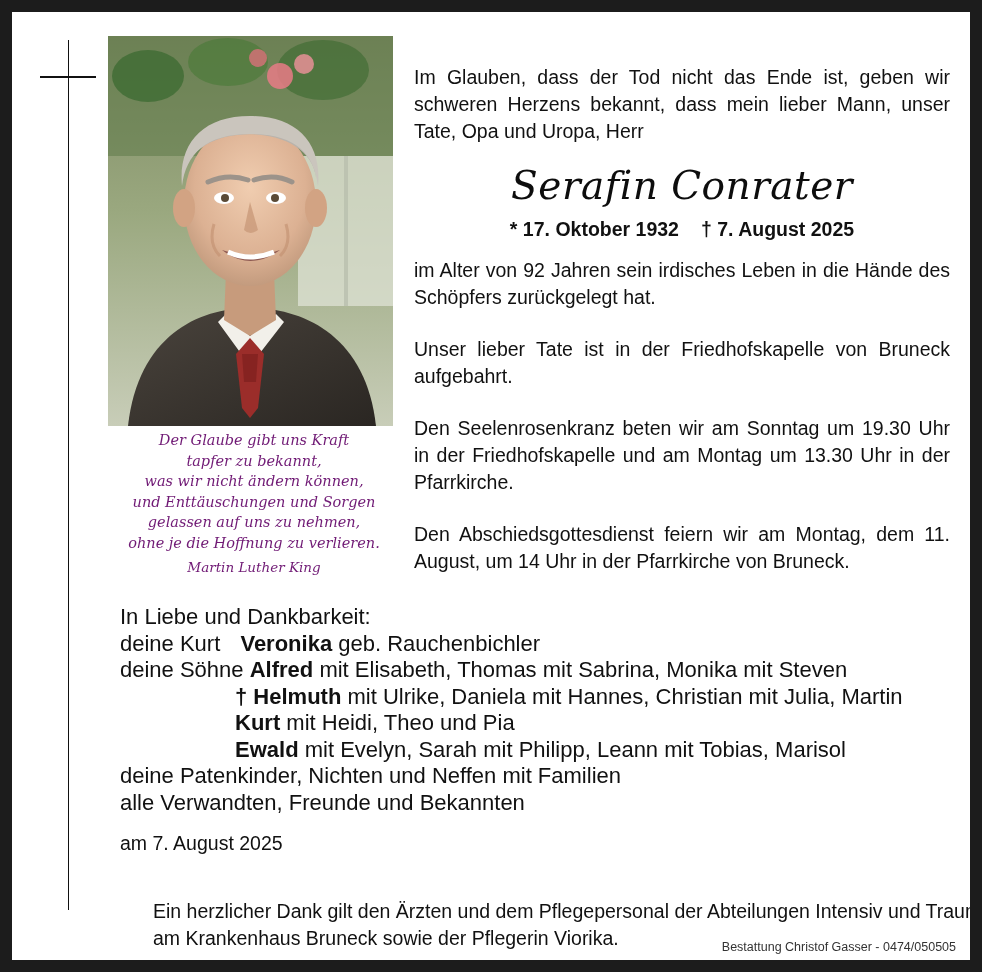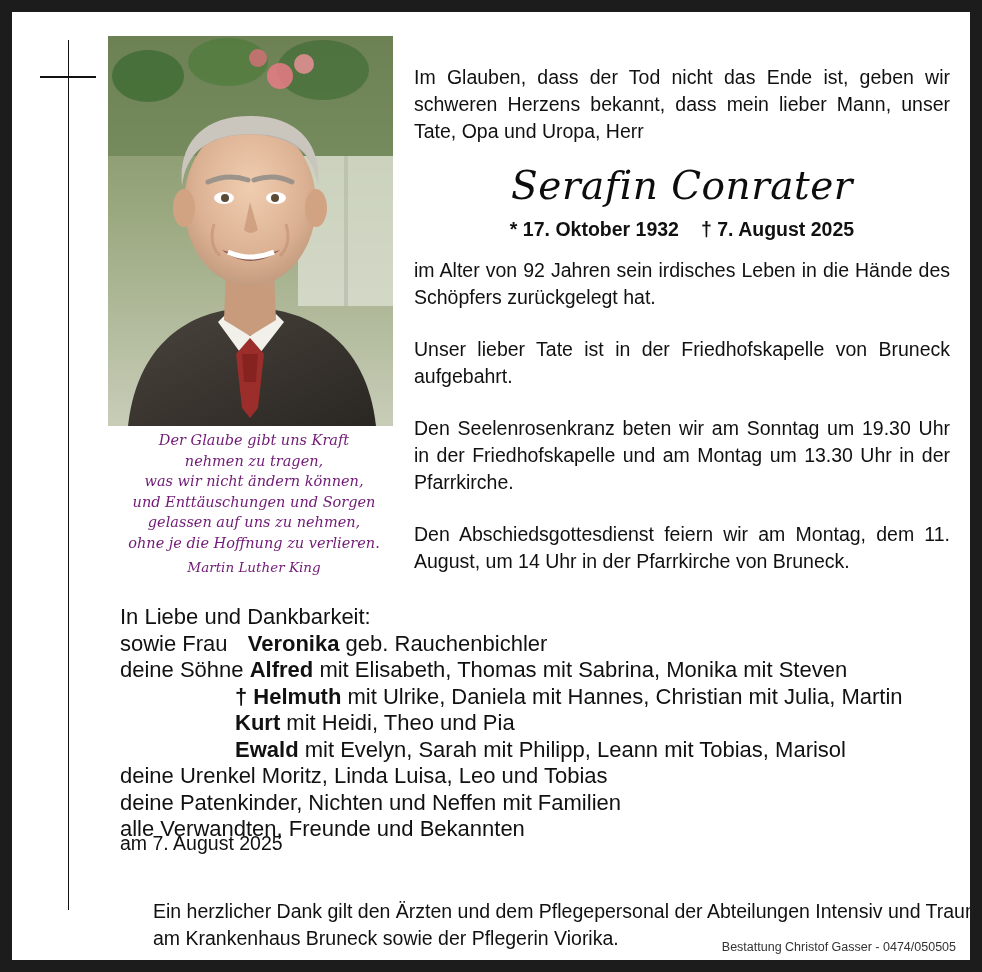--- a/index.html
+++ b/index.html
@@ -223,21 +223,21 @@
         <path d="M114 214 q28 22 58 0 q-28 10 -58 0 Z" fill="#8e5a52"></path>
         <path d="M120 216 q22 10 46 0" stroke="#ffffff" stroke-width="5" fill="none"></path>
 
         <path d="M106 188 q-6 20 6 32" stroke="#c18f70" stroke-width="3" fill="none" opacity="0.6"></path>
         <path d="M178 188 q6 20 -6 32" stroke="#c18f70" stroke-width="3" fill="none" opacity="0.6"></path>
       </svg>
     </div>
 
     <div class="poem">
       <div>Der Glaube gibt uns Kraft</div>
-      <div>nehmen zu tragen,</div>
+      <div>tapfer zu bekannt,</div>
       <div>was wir nicht ändern können,</div>
       <div>und Enttäuschungen und Sorgen</div>
       <div>gelassen auf uns zu nehmen,</div>
       <div>ohne je die Hoffnung zu verlieren.</div>
       <div class="author">Martin Luther King</div>
     </div>
 
     <div class="rcol">
       <div class="lead">Im Glauben, dass der Tod nicht das Ende ist, geben wir schweren Herzens bekannt, dass mein lieber Mann, unser Tate, Opa und Uropa, Herr</div>
       <div class="name">Serafin Conrater</div>
@@ -247,21 +247,21 @@
       <div class="para">im Alter von 92 Jahren sein irdisches Leben in die Hände des Schöpfers zurückgelegt hat.</div>
       <div class="para tight">Unser lieber Tate ist in der Friedhofskapelle von Bruneck aufgebahrt.</div>
       <div class="para tight">Den Seelenrosenkranz beten wir am Sonntag um 19.30 Uhr in der Friedhofskapelle und am Montag um 13.30 Uhr in der Pfarrkirche.</div>
       <div class="para tight">Den Abschiedsgottesdienst feiern wir am Montag, dem 11. August, um 14 Uhr in der Pfarrkirche von Bruneck.</div>
     </div>
 
     <div class="lower">
       <div class="row">In Liebe und Dankbarkeit:</div>
 
       <div class="row">
-        <span>sowie Frau</span>
+        <span>deine Kurt</span>
         <span class="b" style="padding-left:14px">Veronika</span>
         <span>geb. Rauchenbichler</span>
       </div>
 
       <div class="row">
         <span>deine Söhne</span>
         <span class="b">Alfred</span>
         <span>mit Elisabeth, Thomas mit Sabrina, Monika mit Steven</span>
       </div>
 
@@ -273,21 +273,20 @@
       <div class="row ind-1">
         <span class="b">Kurt</span>
         <span>mit Heidi, Theo und Pia</span>
       </div>
 
       <div class="row ind-1">
         <span class="b">Ewald</span>
         <span>mit Evelyn, Sarah mit Philipp, Leann mit Tobias, Marisol</span>
       </div>
 
-      <div class="row">deine Urenkel Moritz, Linda Luisa, Leo und Tobias</div>
       <div class="row">deine Patenkinder, Nichten und Neffen mit Familien</div>
       <div class="row">alle Verwandten, Freunde und Bekannten</div>
     </div>
 
     <div class="place">
       <div>am 7. August 2025</div>
     </div>
 
     <div class="thanks">Ein herzlicher Dank gilt den Ärzten und dem Pflegepersonal der Abteilungen Intensiv und Trauma am Krankenhaus Bruneck sowie der Pflegerin Viorika.</div>
 

